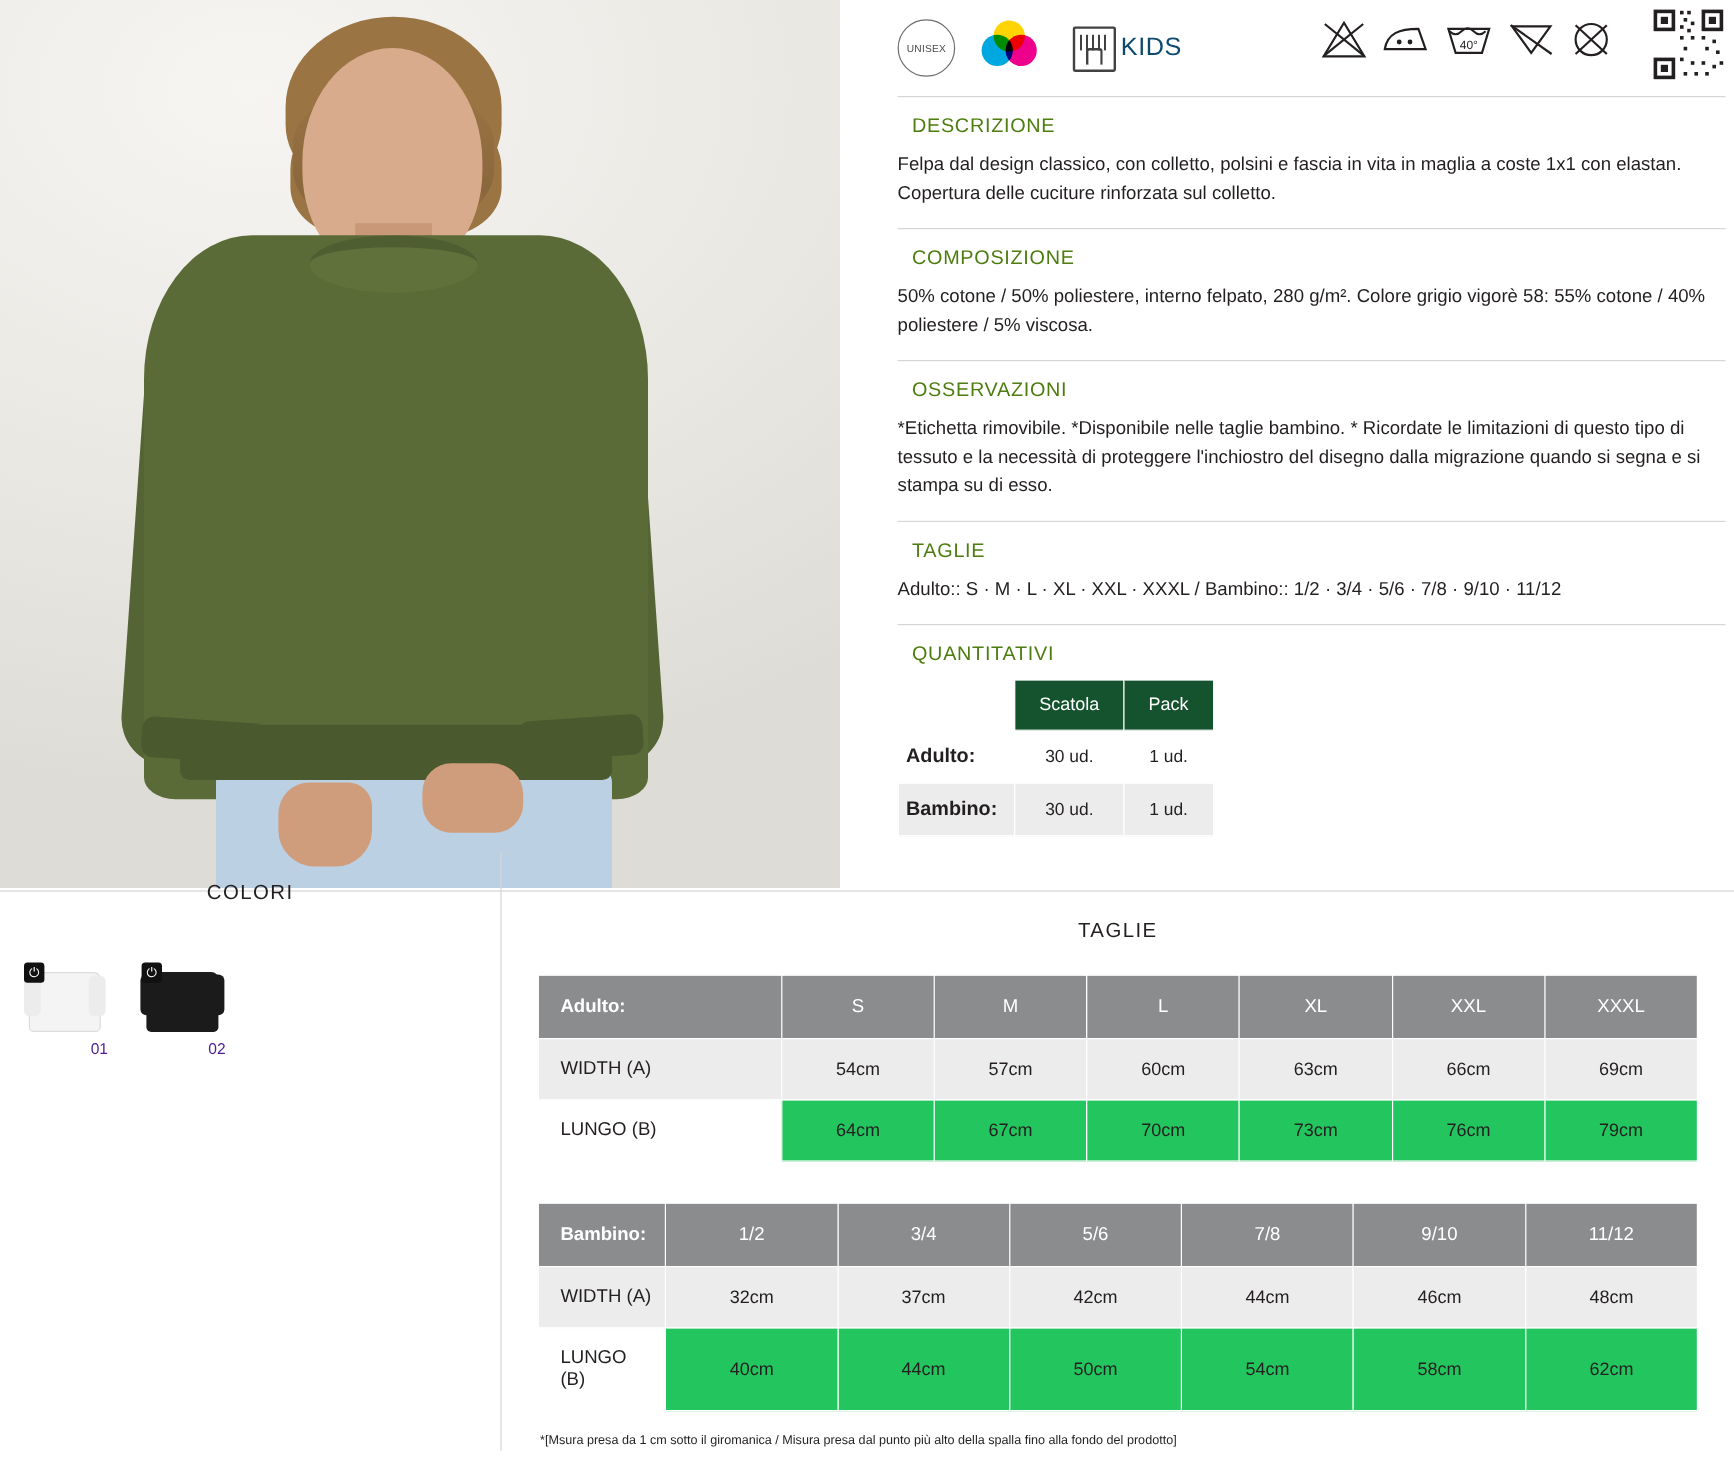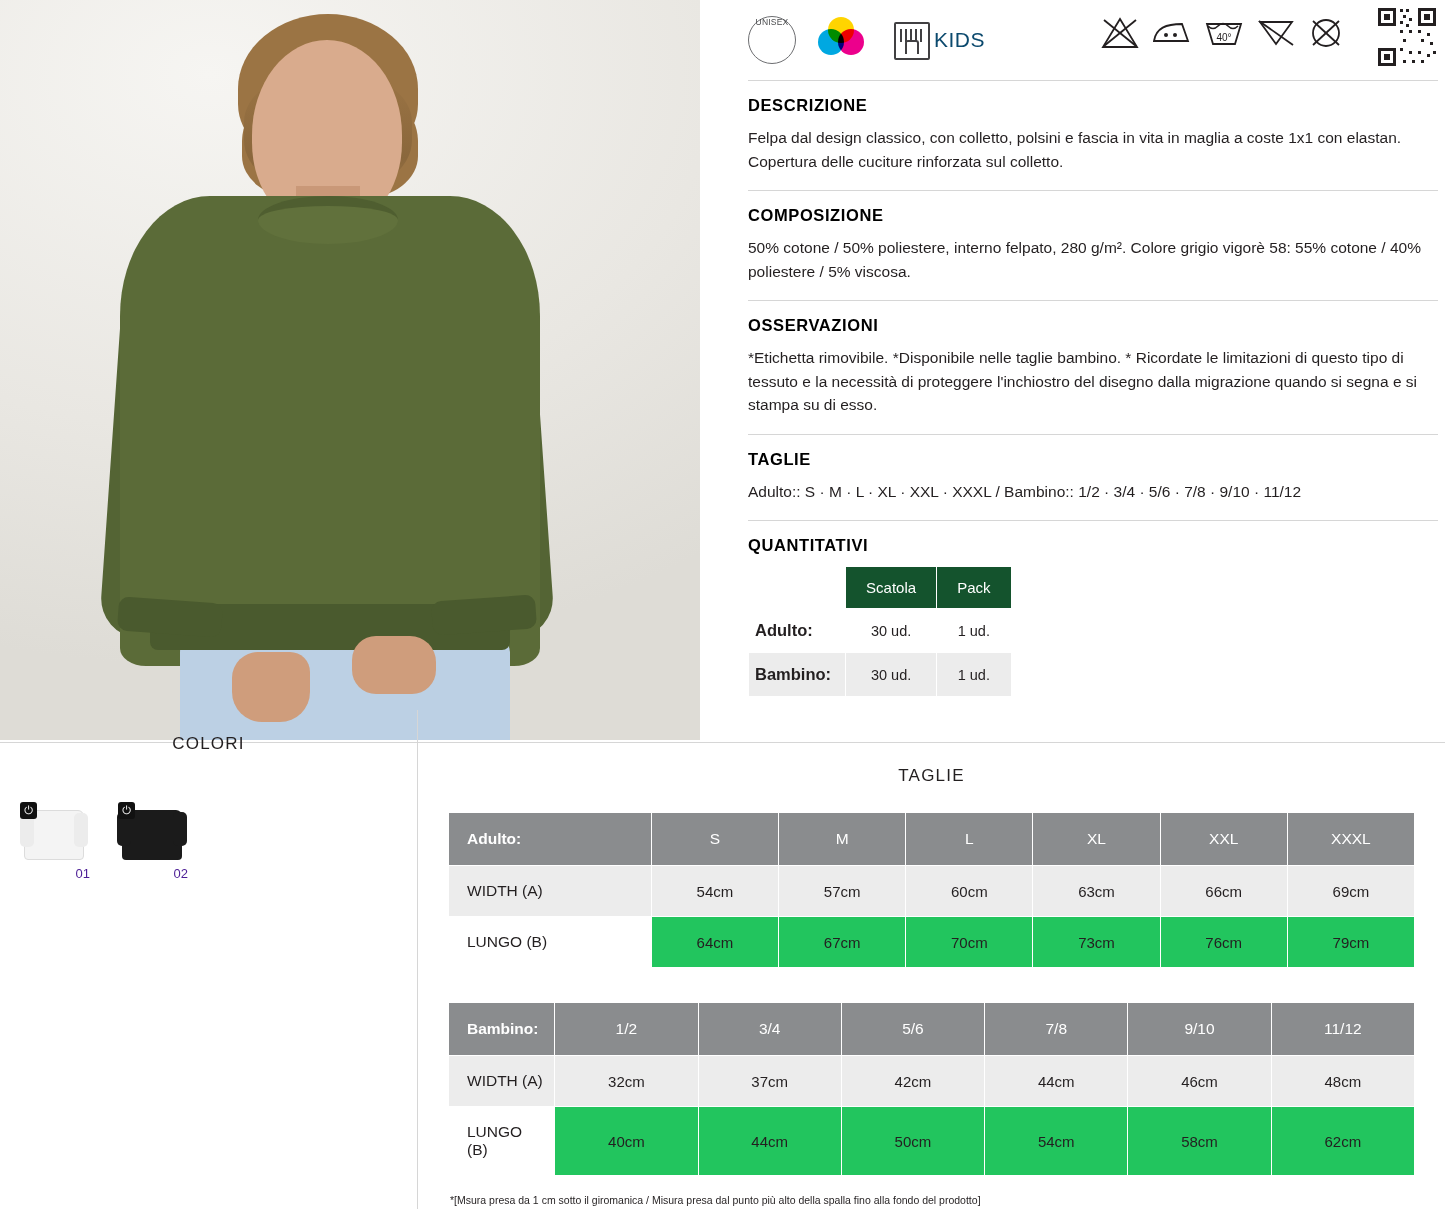--- a/index.html
+++ b/index.html
@@ -140,21 +140,21 @@
   .iconbar {
     position: relative;
     height: 80px;
     display: flex;
     align-items: center;
   }
   .unisex-badge {
     width: 48px; height: 48px;
     border-radius: 50%;
     border: 1.5px solid #6d6e71;
-    display: flex; align-items: flex-start; justify-content: center;
+    display: flex; align-items: center; justify-content: center;
     font-size: 8.5px; color: #4a4b4d; letter-spacing: .2px;
   }
   .cmyk {
     margin-left: 22px;
     position: relative; width: 46px; height: 46px;
   }
   .cmyk i {
     position: absolute; width: 26px; height: 26px; border-radius: 50%;
     mix-blend-mode: multiply; display: block;
   }
@@ -197,24 +197,24 @@
 
   .qr {
     position: absolute; right: 0; top: 6px;
     width: 62px; height: 62px;
   }
 
   .sec { padding: 0; }
   .rule { border-top: 1px solid #d6d6d6; margin: 0; }
   h2 {
     font-size: 16.5px;
-    font-weight: 700;
+    font-weight: 400;
     letter-spacing: .6px;
-    color: #000000;
-    margin: 15px 0 11px 0;
+    color: #4d7c0f;
+    margin: 15px 0 11px 12px;
   }
   .body-txt {
     font-size: 15.5px;
     line-height: 1.52;
     color: #231f20;
     margin: 0 0 17px 0;
     max-width: 690px;
   }
 
   

